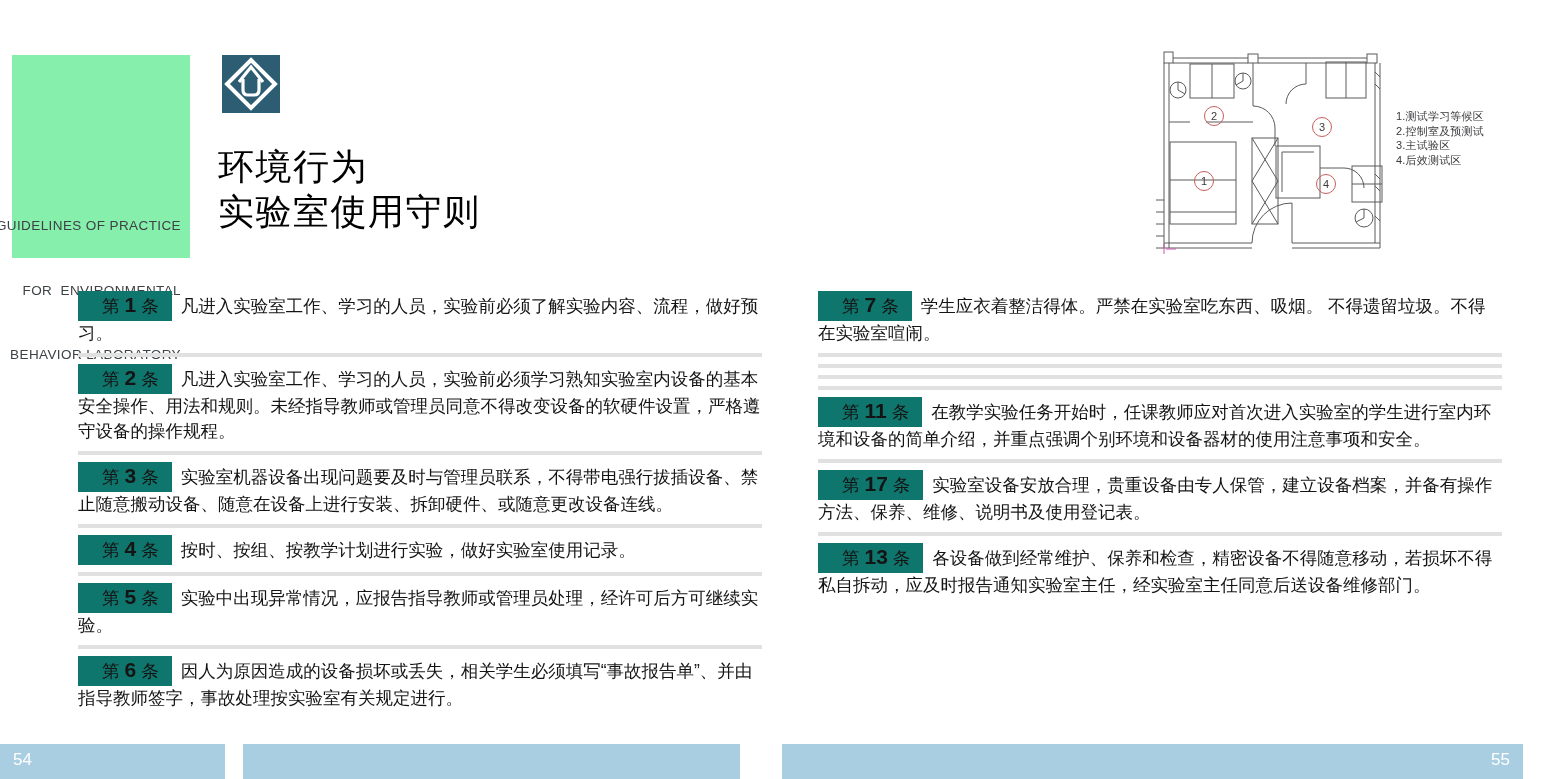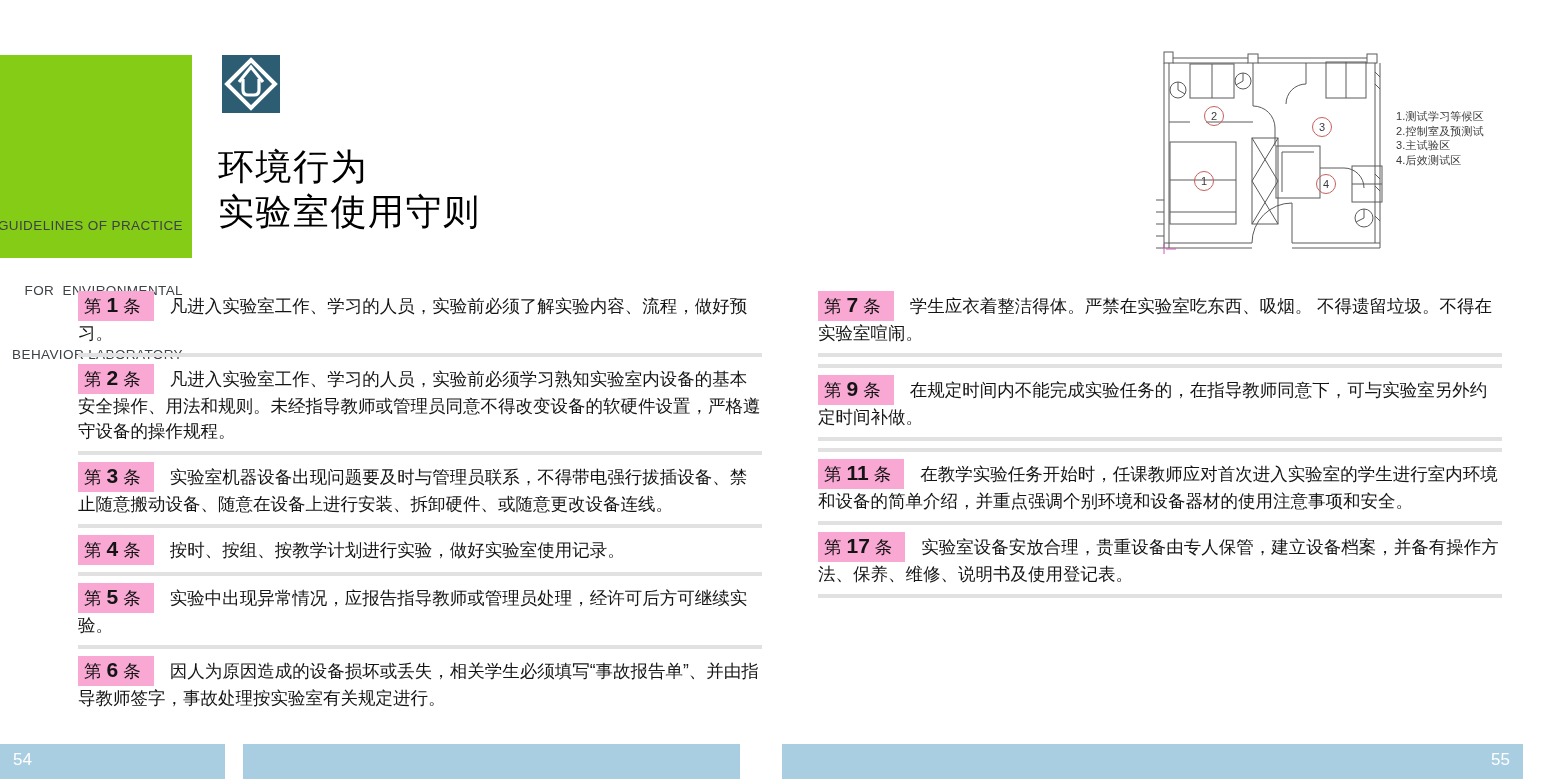--- a/index.html
+++ b/index.html
@@ -5,22 +5,22 @@
   * { margin: 0; padding: 0; box-sizing: border-box; }
   html, body { background: #ffffff; }
   body { font-family: "Liberation Sans", "DejaVu Sans", sans-serif; }
   .page {
     position: relative; width: 1559px; height: 779px;
     background: #ffffff; overflow: hidden;
   }
 
   
   .sidebar {
-    position: absolute; left: 0; top: 55px; width: 192px; height: 203px;
-    background: #84cc16;
+    position: absolute; left: 12px; top: 55px; width: 178px; height: 203px;
+    background: #86efac;
   }
   .sidebar-text {
     position: absolute; right: 9px; top: 117px;
     text-align: right; font-size: 13.5px; line-height: 21.5px;
     color: #3c4246; letter-spacing: 0.4px; white-space: pre;
   }
 
   
   .logo {
     position: absolute; left: 222px; top: 55px; width: 58px; height: 58px;
@@ -41,22 +41,22 @@
     font-size: 11px; line-height: 14.5px; color: #38393b;
     letter-spacing: 0.2px;
   }
 
   
   .col { position: absolute; top: 291px; width: 684px; }
   .col-left  { left: 78px; }
   .col-right { left: 818px; }
   .rule { font-size: 17.5px; line-height: 25px; color: #141414; }
   .rule-label {
-    display: inline-block; background: #f9a8d4;
-    padding: 1px 13px 2px 6px; margin-right: 16px;
+    display: inline-block; background: #0f766e;
+    padding: 1px 13px 2px 24px; margin-right: 9px;
     white-space: nowrap; line-height: 25px;
   }
   .rule-no { font-weight: bold; font-size: 21px; padding: 0 5px; }
   .divider { height: 4px; background: #e1e1e1; margin: 7px 0; }
 
   
   .footer-bar {
     position: absolute; top: 744px; height: 39px; background: #a9cee2;
     color: #ffffff; font-size: 17px;
   }
@@ -179,27 +179,27 @@
     <div class="divider"></div>
     <div class="rule"><span class="rule-label"><span>第</span><span class="rule-no">5</span><span>条</span></span><span>实验中出现异常情况，应报告指导教师或管理员处理，经许可后方可继续实验。</span></div>
     <div class="divider"></div>
     <div class="rule"><span class="rule-label"><span>第</span><span class="rule-no">6</span><span>条</span></span><span>因人为原因造成的设备损坏或丢失，相关学生必须填写“事故报告单”、并由指导教师签字，事故处理按实验室有关规定进行。</span></div>
   </div>
 
   <div class="col col-right">
     <div class="rule"><span class="rule-label"><span>第</span><span class="rule-no">7</span><span>条</span></span><span>学生应衣着整洁得体。严禁在实验室吃东西、吸烟。 不得遗留垃圾。不得在实验室喧闹。</span></div>
     <div class="divider"></div>
     <div class="divider"></div>
-    <div class="rule"><span class="rule-label"><span>第</span><span class="rule-no">9</span><span>条</span></span><span>在规定时间内不能完成实验任务的，在指导教师同意下，可与实验室另外约定时间补做。</span></div>
     <div class="divider"></div>
     <div class="divider"></div>
     <div class="rule"><span class="rule-label"><span>第</span><span class="rule-no">11</span><span>条</span></span><span>在教学实验任务开始时，任课教师应对首次进入实验室的学生进行室内环境和设备的简单介绍，并重点强调个别环境和设备器材的使用注意事项和安全。</span></div>
     <div class="divider"></div>
     <div class="rule"><span class="rule-label"><span>第</span><span class="rule-no">17</span><span>条</span></span><span>实验室设备安放合理，贵重设备由专人保管，建立设备档案，并备有操作方法、保养、维修、说明书及使用登记表。</span></div>
     <div class="divider"></div>
+    <div class="rule"><span class="rule-label"><span>第</span><span class="rule-no">13</span><span>条</span></span><span>各设备做到经常维护、保养和检查，精密设备不得随意移动，若损坏不得私自拆动，应及时报告通知实验室主任，经实验室主任同意后送设备维修部门。</span></div>
   </div>
 
   <div class="footer-bar bar-a">
     <span class="pagenum">54</span>
   </div>
   <div class="footer-bar bar-b"></div>
   <div class="footer-bar bar-c">
     <span class="pagenum">55</span>
   </div>
 

